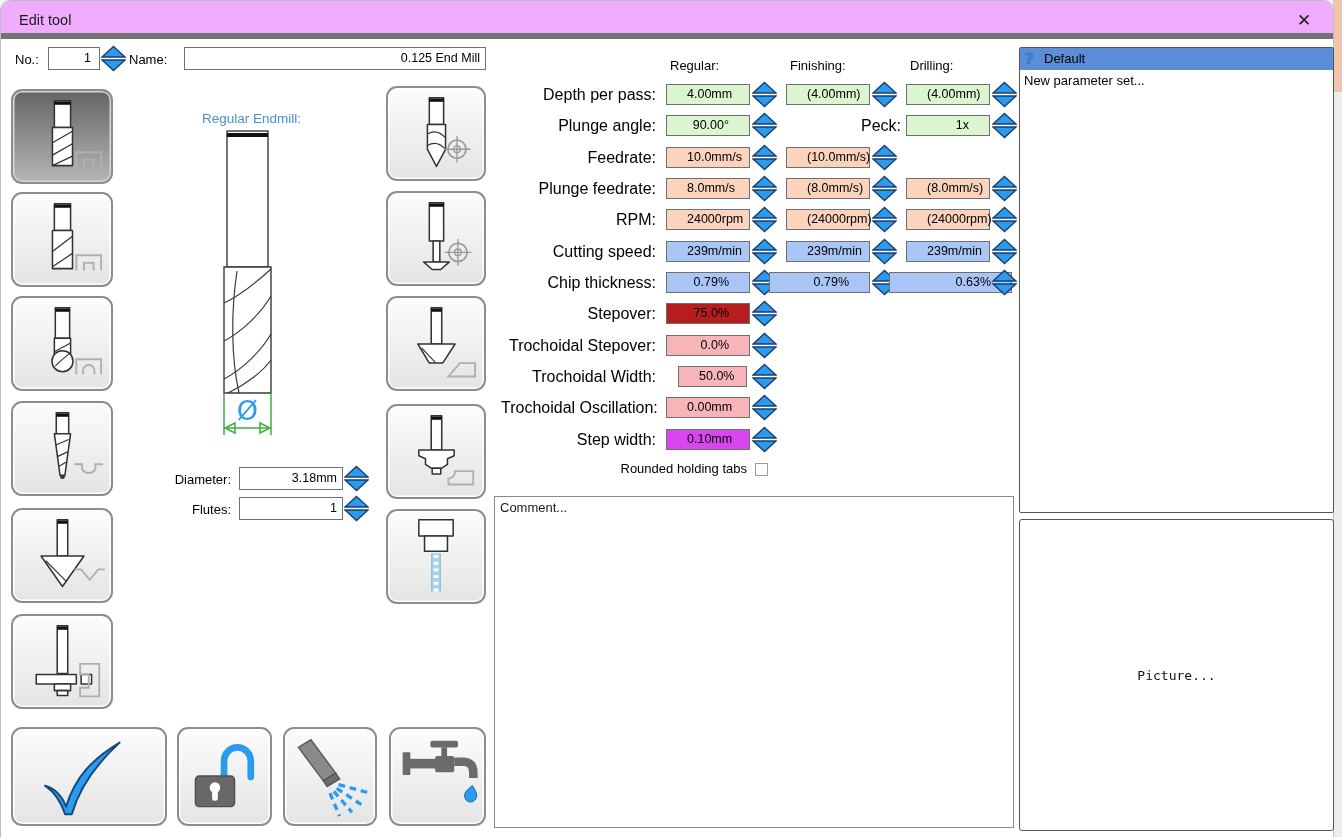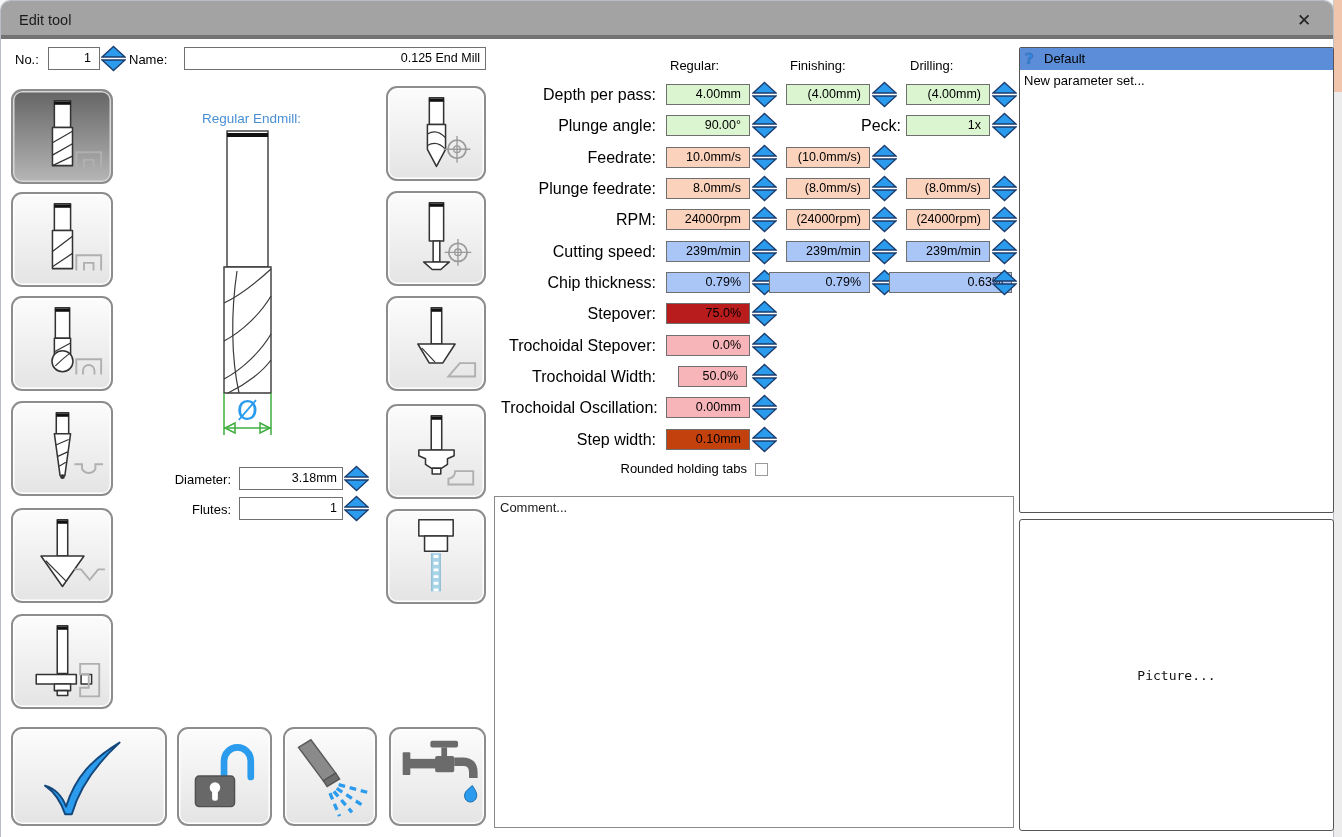--- a/index.html
+++ b/index.html
@@ -8,22 +8,22 @@
     background:#f6f7f9;font-family:"Liberation Sans","DejaVu Sans",sans-serif;
     -webkit-font-smoothing:antialiased;
   }
   .bg-strip{position:absolute;right:0;top:0;width:8px;height:837px;background:#ececec;border-left:1px solid #c9c9c9;}
   .bg-strip .peach{width:100%;height:92px;background:#f0c5ab;}
   .dialog{
     position:absolute;left:0;top:0;width:1334px;height:837px;background:#ffffff;
     border-radius:10px 10px 0 0;border:1px solid #b9bec6;border-bottom:none;box-sizing:border-box;
   }
   .titlebar{
-    position:absolute;left:0;top:0;width:100%;height:38px;background:#a3a3a3;
-    border-radius:9px 9px 0 0;border-bottom:4px solid #737373;box-sizing:border-box;
+    position:absolute;left:0;top:0;width:100%;height:38px;background:#f0abfc;
+    border-radius:9px 9px 0 0;border-bottom:6px solid #737373;box-sizing:border-box;
   }
   .title{position:absolute;left:18px;top:0;line-height:38px;font-size:14.5px;color:#1a1a1a;}
   .close-btn{
     position:absolute;right:16px;top:7px;width:26px;height:26px;text-align:center;line-height:26px;
     font-size:17px;color:#222;cursor:default;
   }
   .lbl{position:absolute;font-size:13px;color:#000;white-space:nowrap;}
   .field{
     position:absolute;box-sizing:border-box;border:1px solid #707070;background:#fff;
     font-size:12.5px;color:#000;text-align:right;line-height:21px;padding:0 5px;white-space:nowrap;
@@ -39,24 +39,24 @@
   .tool-btn.selected{background:linear-gradient(180deg,#656565,#b6b6b6);box-shadow:inset 0 0 0 1.5px #d7d7d7;}
   .tb-icon{display:flex;align-items:center;justify-content:center;}
   
   #params-panel{position:absolute;left:500px;top:50px;width:520px;height:445px;}
   .phead{position:absolute;top:7px;width:84px;font-size:13px;color:#000;text-align:left;padding-left:4px;box-sizing:border-box;}
   .prow{position:absolute;left:0;width:520px;height:24px;}
   .plabel{position:absolute;left:0;top:0;width:155px;text-align:right;font-size:16px;line-height:22px;color:#000;white-space:nowrap;}
   .pmid{position:absolute;top:0;width:100px;text-align:right;font-size:16px;line-height:22px;color:#000;}
   .pfield{
     position:absolute;top:0;height:21px;box-sizing:border-box;border:1px solid #6f6f6f;
-    font-size:12.5px;line-height:19px;text-align:right;padding:0 8px;color:#000;white-space:nowrap;
+    font-size:12.5px;line-height:19px;text-align:right;padding:0 20px;color:#000;white-space:nowrap;
   }
   .c-green{background:#daf5cf}.c-peach{background:#fbd2bb}.c-blue{background:#a9c6f7}
-  .c-lavender{background:#b91c1c}.c-red{background:#f8b5b9}.c-white{background:#c2410c}
+  .c-lavender{background:#b91c1c}.c-red{background:#f8b5b9}.c-white{background:#d946ef}
   .prow .spin{top:-3px;}
   #holding-tabs-row{position:absolute;left:0;top:410px;width:520px;height:20px;}
   #holding-tabs-label{position:absolute;left:0;top:0;width:246px;text-align:right;font-size:13px;color:#000;}
   #holding-tabs-checkbox{
     position:absolute;left:254px;top:2px;width:13px;height:13px;box-sizing:border-box;
     border:1px solid #9a9a9a;background:#fdfdfd;
   }
   
   #comment-box{
     position:absolute;left:493px;top:495px;width:520px;height:332px;box-sizing:border-box;

